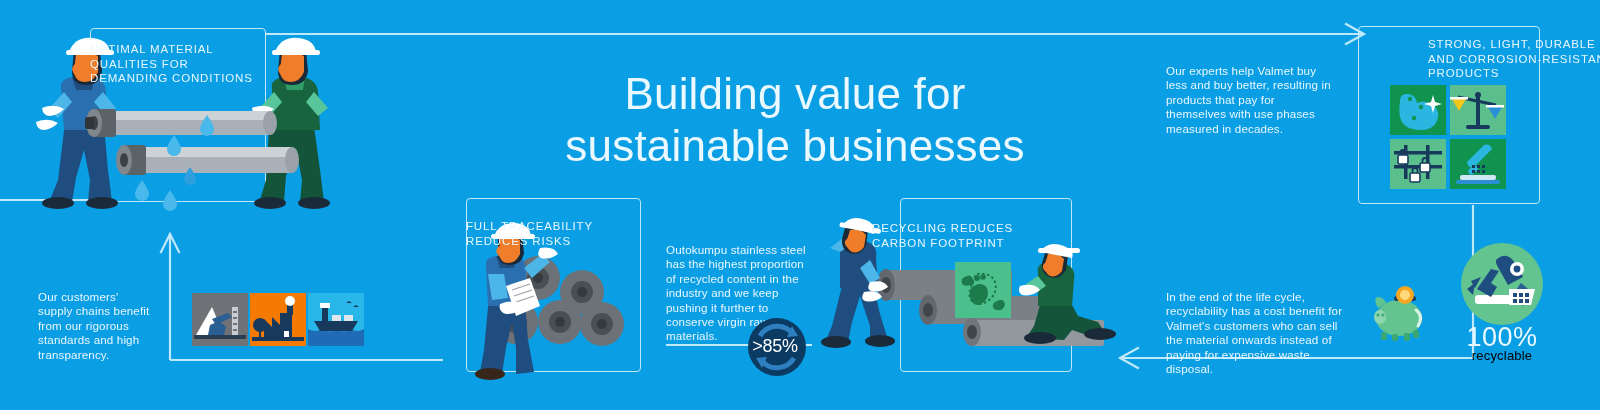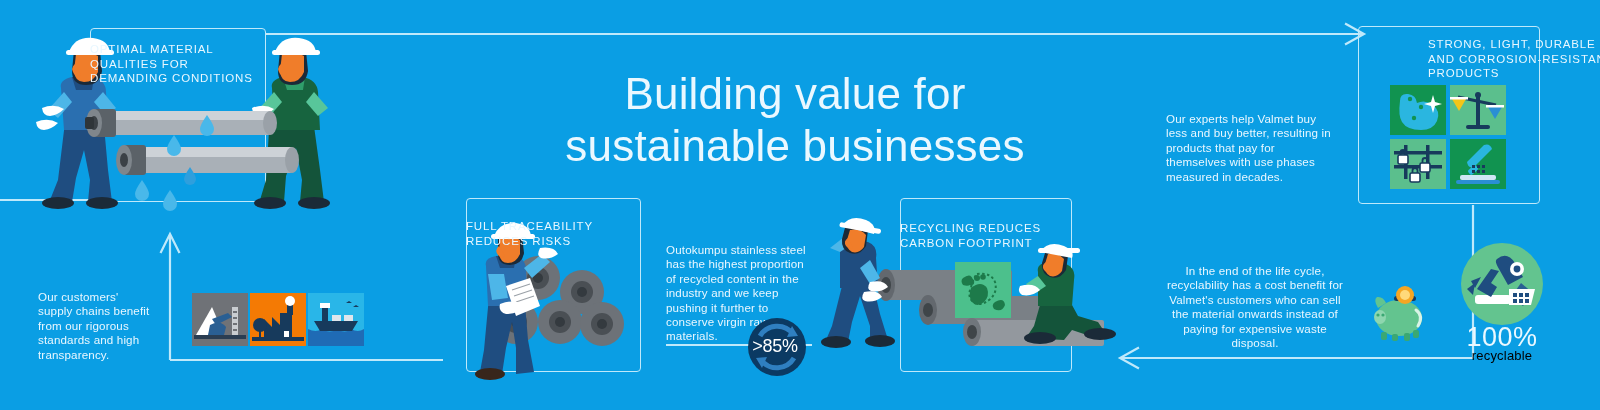--- a/index.html
+++ b/index.html
@@ -333,28 +333,28 @@
     <path d="M18 22 Q16 14 28 12 L46 14 Q56 18 54 30 L52 56 L18 56 Z" fill="#17643f"></path>
     <path d="M18 26 L6 34 L14 44 L26 36 Z" fill="#58c69a"></path>
     <path d="M26 0 q14 -4 22 6 l-2 14 q-6 10 -16 7 q-9 -3 -8 -14 Z" fill="#1b2a38"></path>
     <path d="M28 4 q10 -2 16 5 l-2 12 q-5 7 -12 5 q-6 -3 -5 -12 Z" fill="#f07d2a"></path>
     <path d="M26 12 q-5 3 -2 8 q3 4 7 2" fill="#f07d2a"></path>
     <path d="M20 2 q8 -12 24 -6 q11 5 8 12 z" fill="#ffffff"></path>
     <rect x="18" y="-2" width="42" height="5" rx="2.5" fill="#ffffff"></rect>
     <path d="M0 36 q14 -4 20 4 q-8 7 -18 5 q-5 -3 -2 -9" fill="#ffffff"></path>
   </svg>
 
-  <div class="card-title" style="left:900px;top:221px;width:188px;">
+  <div class="card-title" style="left:872px;top:221px;width:188px;">
     <div>RECYCLING REDUCES</div>
     <div>CARBON FOOTPRINT</div>
   </div>
 
-  <div class="para" style="left:1166px;top:64px;width:166px;margin-top:48px;">Our experts help Valmet buy less and buy better, resulting in products that pay for themselves with use phases measured in decades.</div>
-
-  <div class="para" style="left:1166px;top:264px;width:178px;text-align:center;">In the end of the life cycle, recyclability has a cost benefit for Valmet's customers who can sell the material onwards instead of paying for expensive waste disposal.</div>
+  <div class="para" style="left:1166px;top:64px;width:166px;">Our experts help Valmet buy less and buy better, resulting in products that pay for themselves with use phases measured in decades.</div>
+
+  <div class="para" style="left:1166px;top:290px;width:178px;">In the end of the life cycle, recyclability has a cost benefit for Valmet's customers who can sell the material onwards instead of paying for expensive waste disposal.</div>
 
   <div class="card" style="left:1358px;top:26px;width:182px;height:178px;"></div>
 
   <div class="card-title" style="left:1428px;top:37px;width:204px;">
     <div>STRONG, LIGHT, DURABLE</div>
     <div>AND CORROSION-RESISTANT</div>
     <div>PRODUCTS</div>
   </div>
 
   <svg class="abs" style="left:1390px;top:85px;" width="56" height="50">

